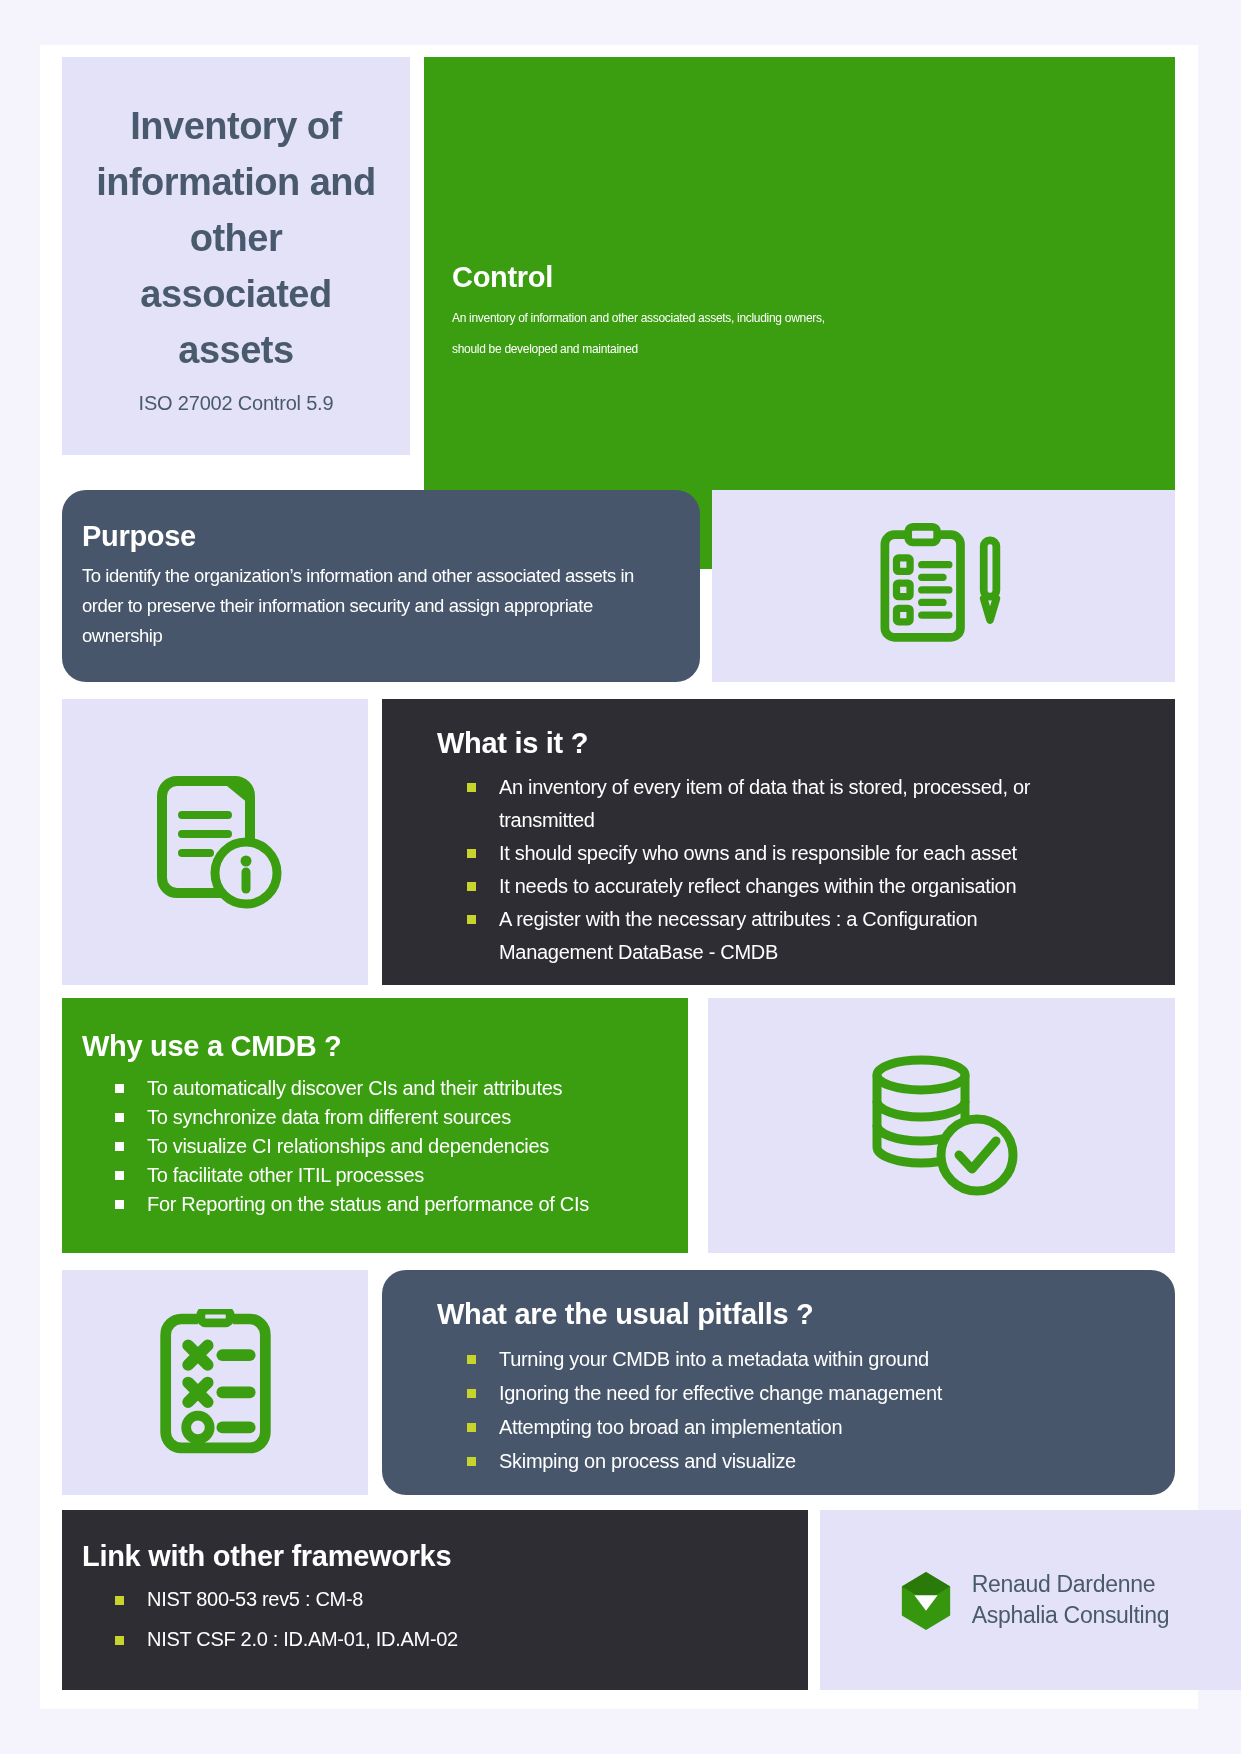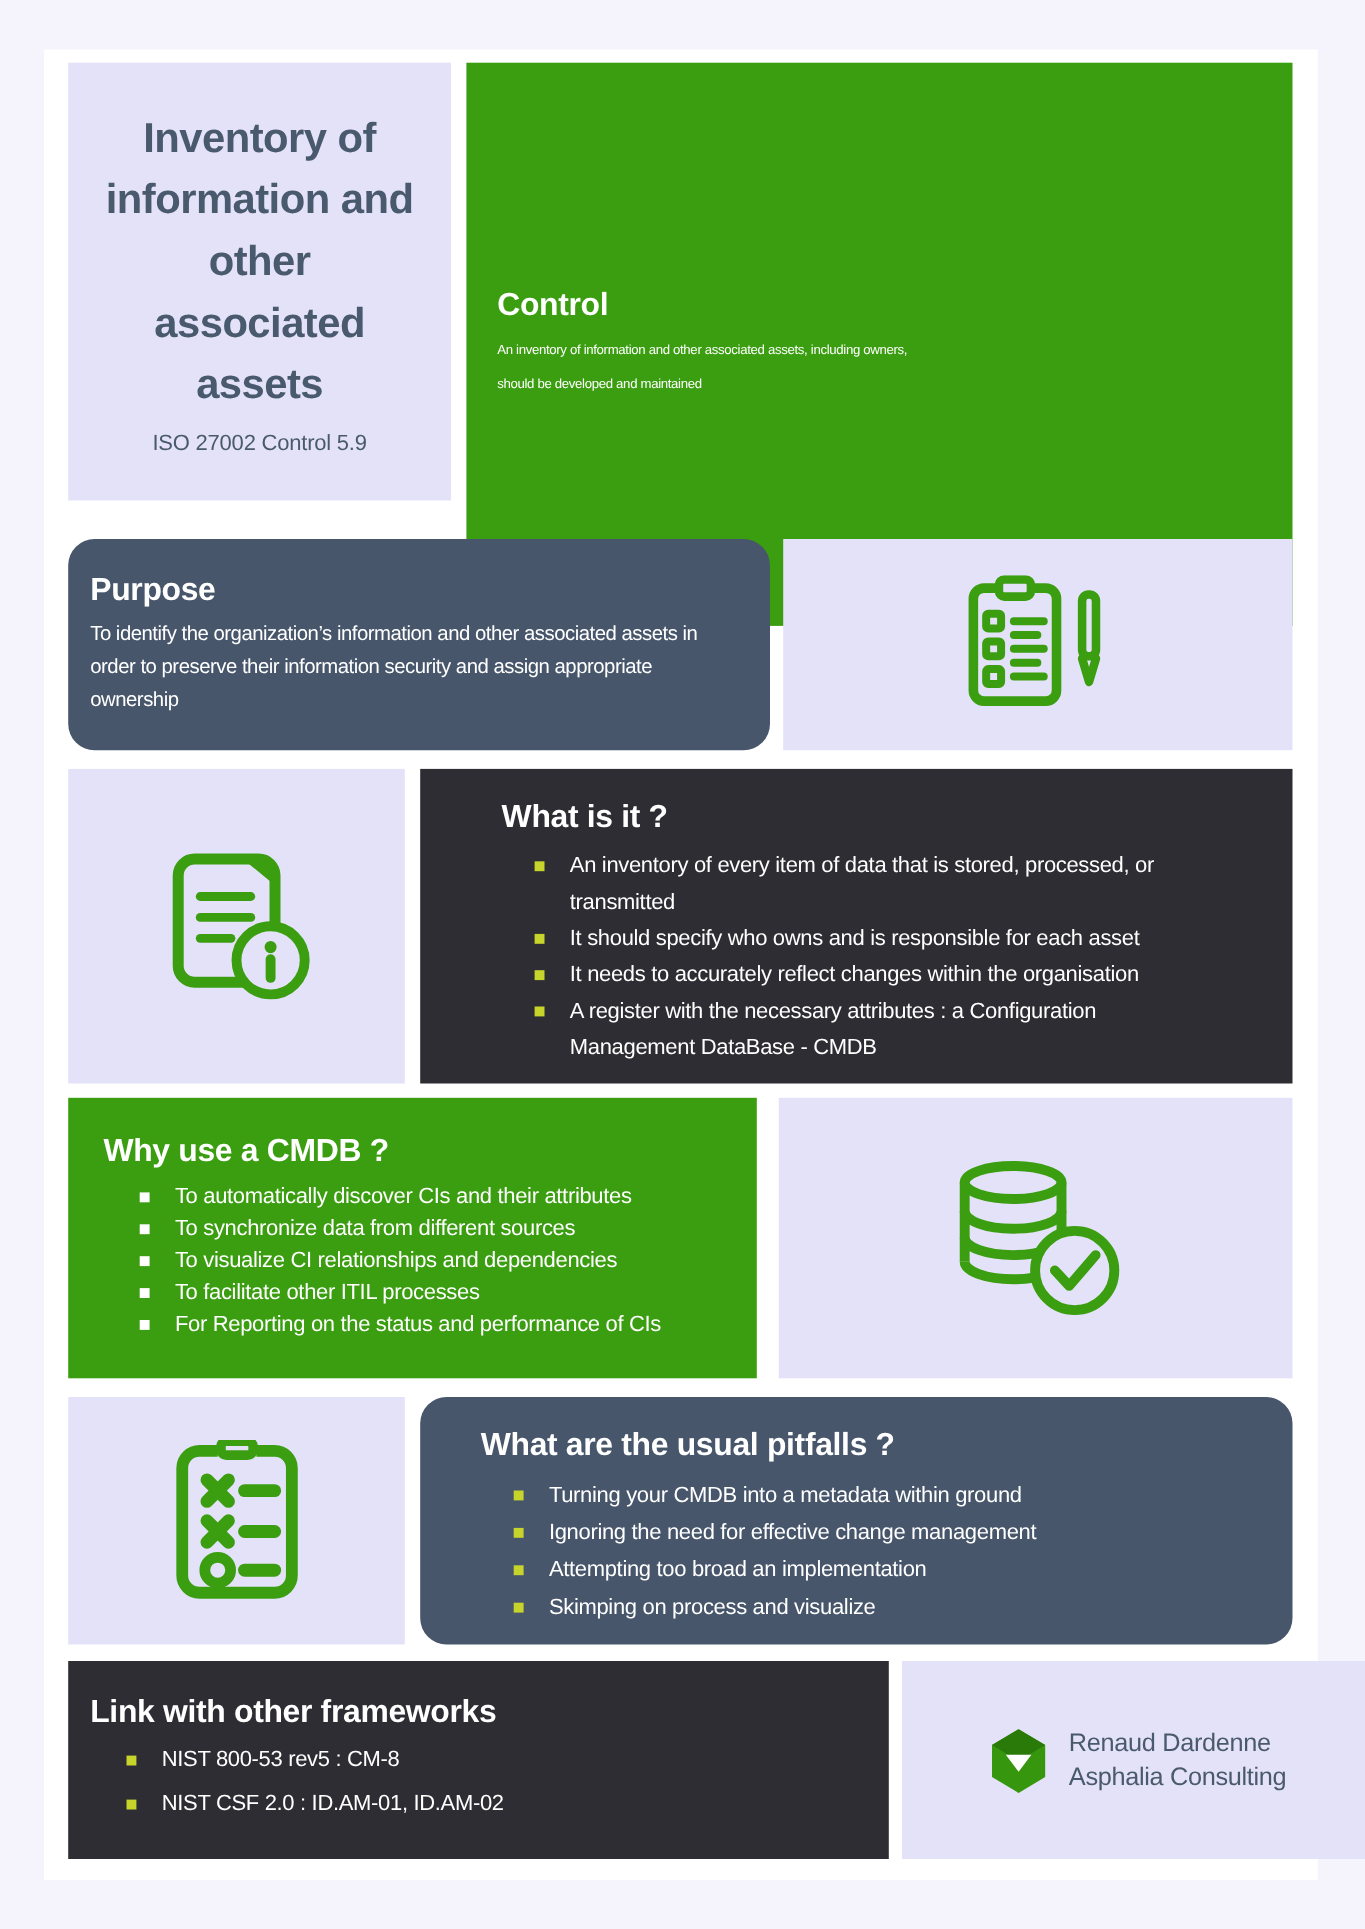--- a/index.html
+++ b/index.html
@@ -16,23 +16,23 @@
   .coal  { background:#2e2d33; color:#ffffff; }
 
   
   #title-card   { left:62px;  top:57px;  width:348px; height:398px; display:flex; flex-direction:column; justify-content:center; align-items:center; text-align:center; }
   #control-card { left:424px; top:57px;  width:751px; height:512px; display:flex; flex-direction:column; justify-content:center; padding:0 16px 0 28px; }
   
   #purpose-card { left:62px;  top:490px; width:638px; height:192px; padding:30px 12px 0 20px; }
   #clippen-card { left:712px; top:490px; width:463px; height:192px; display:flex; align-items:center; justify-content:center; }
   
   #book-card     { left:62px;  top:699px; width:306px; height:286px; display:flex; align-items:center; justify-content:center; }
-  #whatisit-card { left:382px; top:699px; width:793px; height:286px; padding:28px 20px 0 74px; }
-  
-  #whycmdb-card { left:62px;  top:998px; width:626px; height:255px; padding:32px 10px 0 32px; }
+  #whatisit-card { left:382px; top:699px; width:793px; height:286px; padding:28px 20px 0 55px; }
+  
+  #whycmdb-card { left:62px;  top:998px; width:626px; height:255px; padding:32px 10px 0 20px; }
   #dbcheck-card { left:708px; top:998px; width:467px; height:255px; display:flex; align-items:center; justify-content:center; }
   
   #clipx-card    { left:62px;  top:1270px; width:306px; height:225px; display:flex; align-items:center; justify-content:center; }
   #pitfalls-card { left:382px; top:1270px; width:793px; height:225px; padding:28px 20px 0 55px; }
   
   #frameworks-card { left:62px;  top:1510px; width:746px; height:180px; padding:30px 10px 0 20px; }
   #credits-card    { left:820px; top:1510px; width:426px; height:180px; display:flex; align-items:center; justify-content:center; gap:17px; }
 
   .page-title { font-size:38px; font-weight:bold; line-height:56px; color:#4a5a6e; white-space:pre-line; letter-spacing:-0.5px; }
   .page-subtitle { font-size:20px; color:#4a5a6e; margin-top:14px; letter-spacing:-0.2px; }

